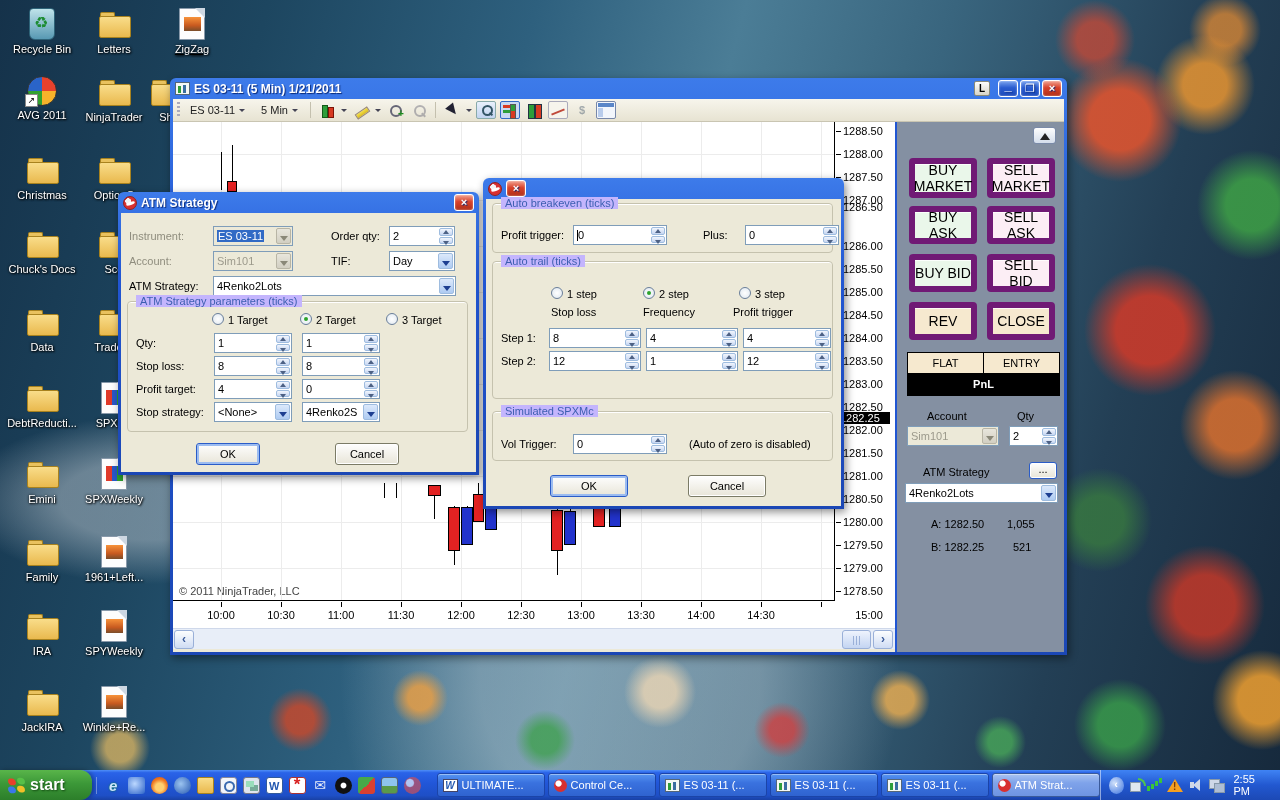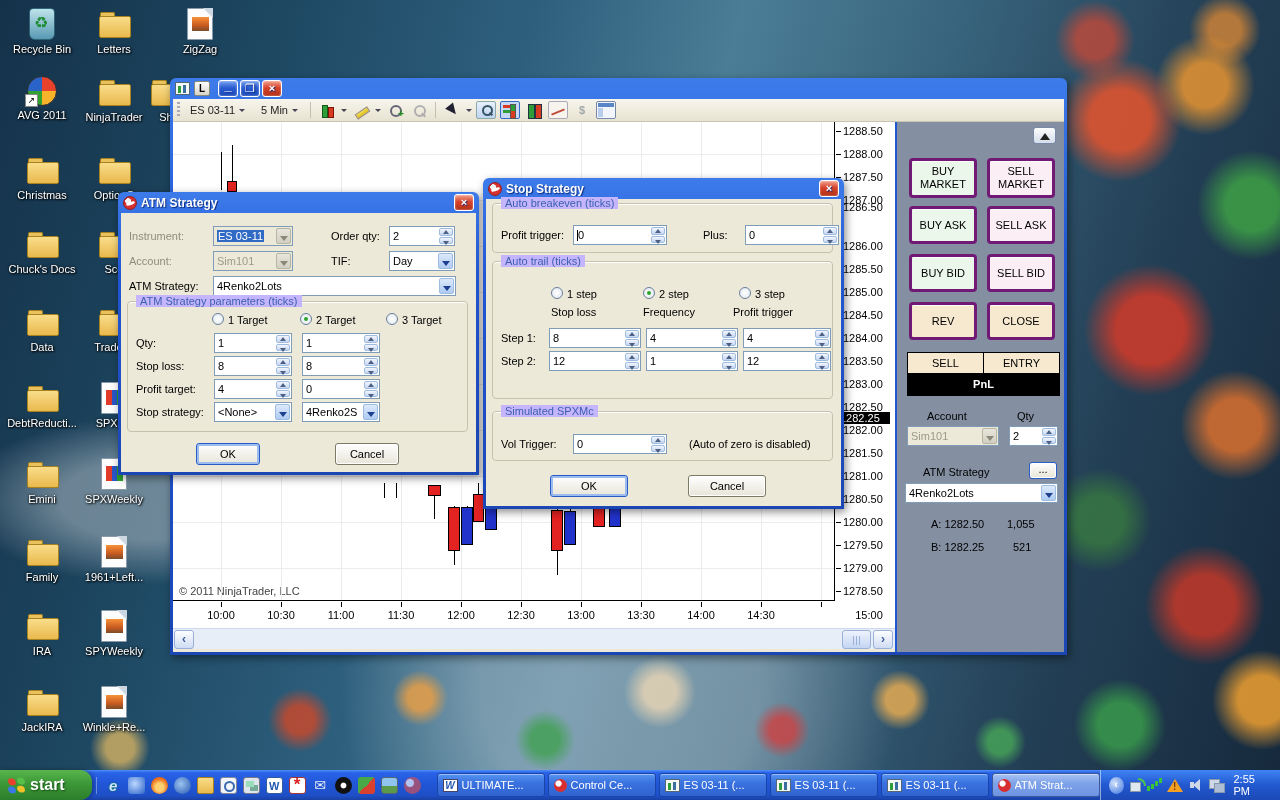--- a/index.html
+++ b/index.html
@@ -101,21 +101,21 @@
 #last-price{position:absolute;left:2px;width:52px;background:#000;color:#fff;font-size:11px;padding:0 2px;top:290px}
 #taxis{position:absolute;left:0;top:480px;width:722px;height:26px;background:#fff}
 .ttick{position:absolute;top:0;width:1px;height:5px;background:#000}
 .tlabel{position:absolute;top:7px;width:40px;margin-left:-20px;text-align:center;color:#000}
 #hscroll{position:absolute;left:0;top:506px;width:722px;height:21px;background:#e8eef8;border-top:1px solid #cfd8ea}
 .sbtn{position:absolute;top:1px;width:20px;height:19px;background:linear-gradient(#fdfefe,#cfdcf4);border:1px solid #9ab0d8;border-radius:3px;color:#3a5a9a;font-weight:bold;text-align:center;line-height:17px;font-size:12px}
 #sthumb{position:absolute;left:669px;top:1px;width:29px;height:19px;background:linear-gradient(#eef3fd,#c4d5f2);border:1px solid #9ab0d8;border-radius:3px}
 #sthumb::after{content:"";position:absolute;left:10px;top:5px;width:1px;height:9px;background:#9ab0d8;box-shadow:3px 0 #9ab0d8,6px 0 #9ab0d8}
 
 #trader-panel{position:absolute;left:722px;top:23px;width:169px;height:530px;background:#8490a2;border-left:2px solid #2156d3;color:#000}
-.tp-btn{position:absolute;width:68px;height:38px;border:3px solid #701a75;border-radius:4px;display:flex;align-items:center;justify-content:center;text-align:center;font-size:11px;line-height:1.15;box-shadow:inset 0 1px 0 rgba(255,255,255,.8)}
+.tp-btn{position:absolute;width:68px;height:38px;border:6px solid #701a75;border-radius:4px;display:flex;align-items:center;justify-content:center;text-align:center;font-size:14px;line-height:1.15;box-shadow:inset 0 1px 0 rgba(255,255,255,.8)}
 .tp-buy{background:#eaf7ea}.tp-sell{background:#fceef5}.tp-tan{background:#f6e9cf}
 #collapse-btn{position:absolute;right:8px;top:5px;width:23px;height:17px;background:linear-gradient(#fdfdfd,#d4ddeb);border:1px solid #7a8aa8;border-radius:3px}
 #collapse-btn::after{content:"";position:absolute;left:6px;top:5px;border:5px solid transparent;border-bottom:7px solid #222;border-top:none}
 #flat-entry{position:absolute;left:10px;top:230px;width:153px;height:22px;display:flex;border:1px solid #000;background:#f6e9cf}
 #flat-entry div{flex:1;text-align:center;line-height:20px}
 #flat-cell{border-right:1px solid #000}
 #pnl-row{position:absolute;left:10px;top:252px;width:153px;height:22px;background:#000;color:#fff;text-align:center;line-height:21px;font-weight:bold}
 .tp-lbl{position:absolute;font-size:11px;color:#000}
 
 #atm-dialog{left:118px;top:192px;width:361px;height:283px;z-index:30}
@@ -198,21 +198,21 @@
 
 <div id="desktop-icons">
     <div class="desk-icon" style="left: 6px; top: 8px;">
       <div class="di di-recycle"></div>
       <div class="di-label">Recycle Bin</div>
     </div>
     <div class="desk-icon" style="left: 78px; top: 8px;">
       <div class="di di-folder"></div>
       <div class="di-label">Letters</div>
     </div>
-    <div class="desk-icon" style="left: 164px; top: 8px;">
+    <div class="desk-icon" style="left: 156px; top: 8px; text-decoration: underline;">
       <div class="di di-doc"></div>
       <div class="di-label">ZigZag</div>
     </div>
     <div class="desk-icon" style="left: 6px; top: 76px;">
       <div class="di di-avg"></div>
       <div class="di-label">AVG 2011</div>
     </div>
     <div class="desk-icon" style="left: 78px; top: 76px;">
       <div class="di di-folder"></div>
       <div class="di-label">NinjaTrader</div>
@@ -283,20 +283,21 @@
     </div>
     <div class="desk-icon" style="left: 78px; top: 686px;">
       <div class="di di-doc"></div>
       <div class="di-label">Winkle+Re...</div>
     </div>
   </div>
 
 <div class="xpwin" id="chart-window">
   <div class="titlebar">
     <span class="chart-icon"></span>
+    <span class="title-text">ES 03-11 (5 Min)  1/21/2011</span>
     <span class="lbtn">L</span>
     <span class="wbtns">
       <span class="wb min">
           <span>_</span>
         </span>
       <span class="wb">
           <span>❐</span>
         </span>
       <span class="wb close">
           <span>×</span>
@@ -459,21 +460,21 @@
       <span id="collapse-btn"></span>
       <div class="tp-btn tp-buy" style="left:12px;top:36px;height:40px">BUY MARKET</div>
       <div class="tp-btn tp-sell" style="left:90px;top:36px;height:40px">SELL MARKET</div>
       <div class="tp-btn tp-buy" style="left:12px;top:84px">BUY ASK</div>
       <div class="tp-btn tp-sell" style="left:90px;top:84px">SELL ASK</div>
       <div class="tp-btn tp-buy" style="left:12px;top:132px">BUY BID</div>
       <div class="tp-btn tp-sell" style="left:90px;top:132px">SELL BID</div>
       <div class="tp-btn tp-tan" style="left:12px;top:180px">REV</div>
       <div class="tp-btn tp-tan" style="left:90px;top:180px">CLOSE</div>
       <div id="flat-entry">
-        <div id="flat-cell">SELL</div>
+        <div id="flat-cell">FLAT</div>
         <div>ENTRY</div>
       </div>
       <div id="pnl-row">PnL</div>
       <span class="tp-lbl" style="left:30px;top:288px">Account</span>
       <span class="tp-lbl" style="left:120px;top:288px">Qty</span>
       <span class="field dis combo" style="left:10px;top:304px;width:92px">
           <span class="fv">Sim101</span>
           <span class="carr"></span>
         </span>
       <span class="field spin" style="left:112px;top:304px;width:49px">
@@ -600,21 +601,20 @@
         </span>
     </div>
     <span class="xpbtn focus" style="left:75px;top:230px;width:64px">OK</span>
     <span class="xpbtn" style="left:214px;top:230px;width:64px">Cancel</span>
   </div>
 </div>
 
 <div class="xpwin" id="stop-dialog">
   <div class="titlebar">
     <span class="nt-icon"></span>
-    <span class="title-text">Stop Strategy</span>
     <span class="wbtns">
         <span class="wb close">
           <span>×</span>
         </span>
       </span>
   </div>
   <div class="dlg-body">
     <div class="grp" style="left:6px;top:4px;width:341px;height:50px">
       <span class="grp-title">Auto breakeven (ticks)</span>
       <span class="lbl" style="left:8px;top:25px">Profit trigger:</span>

